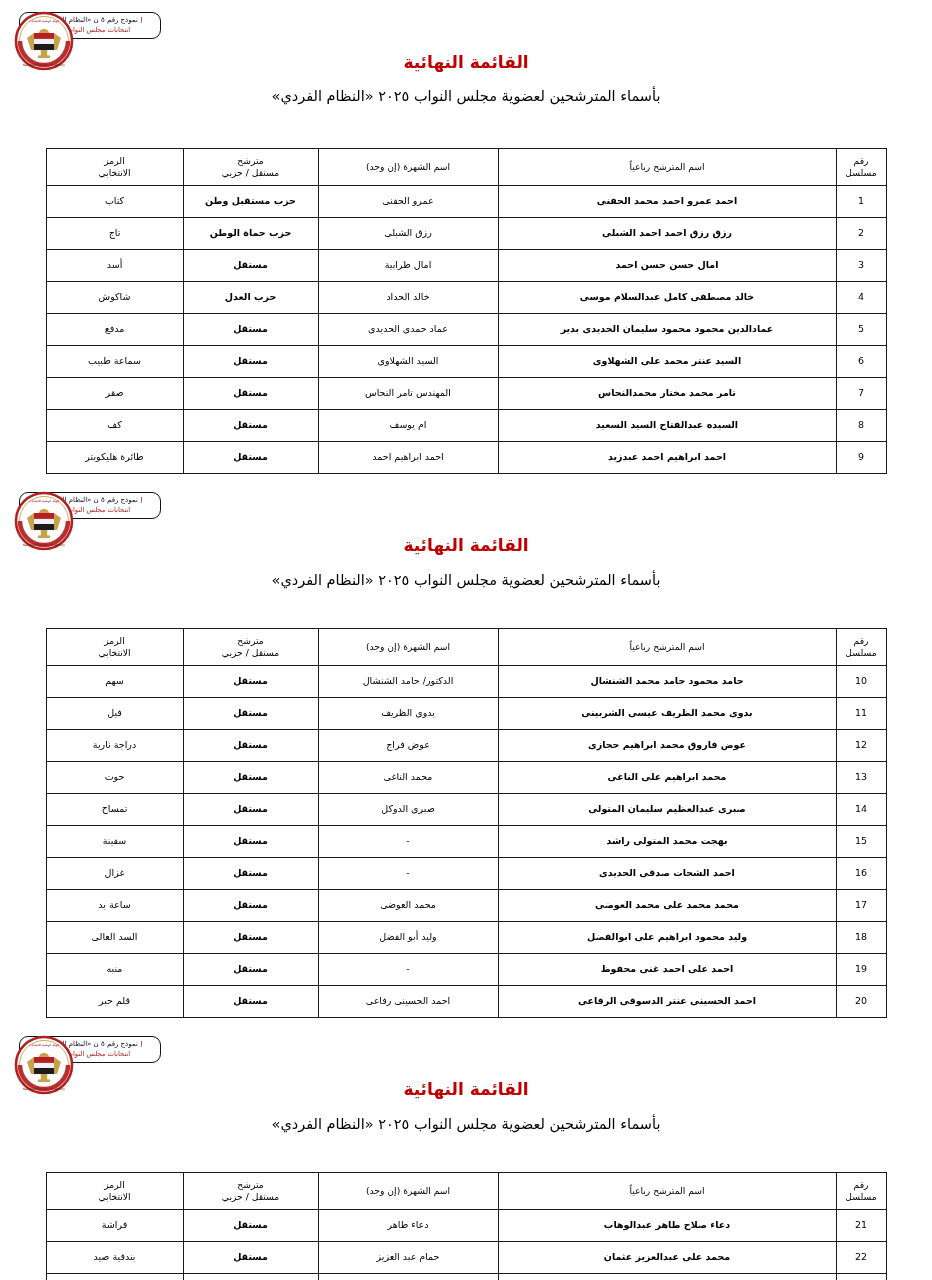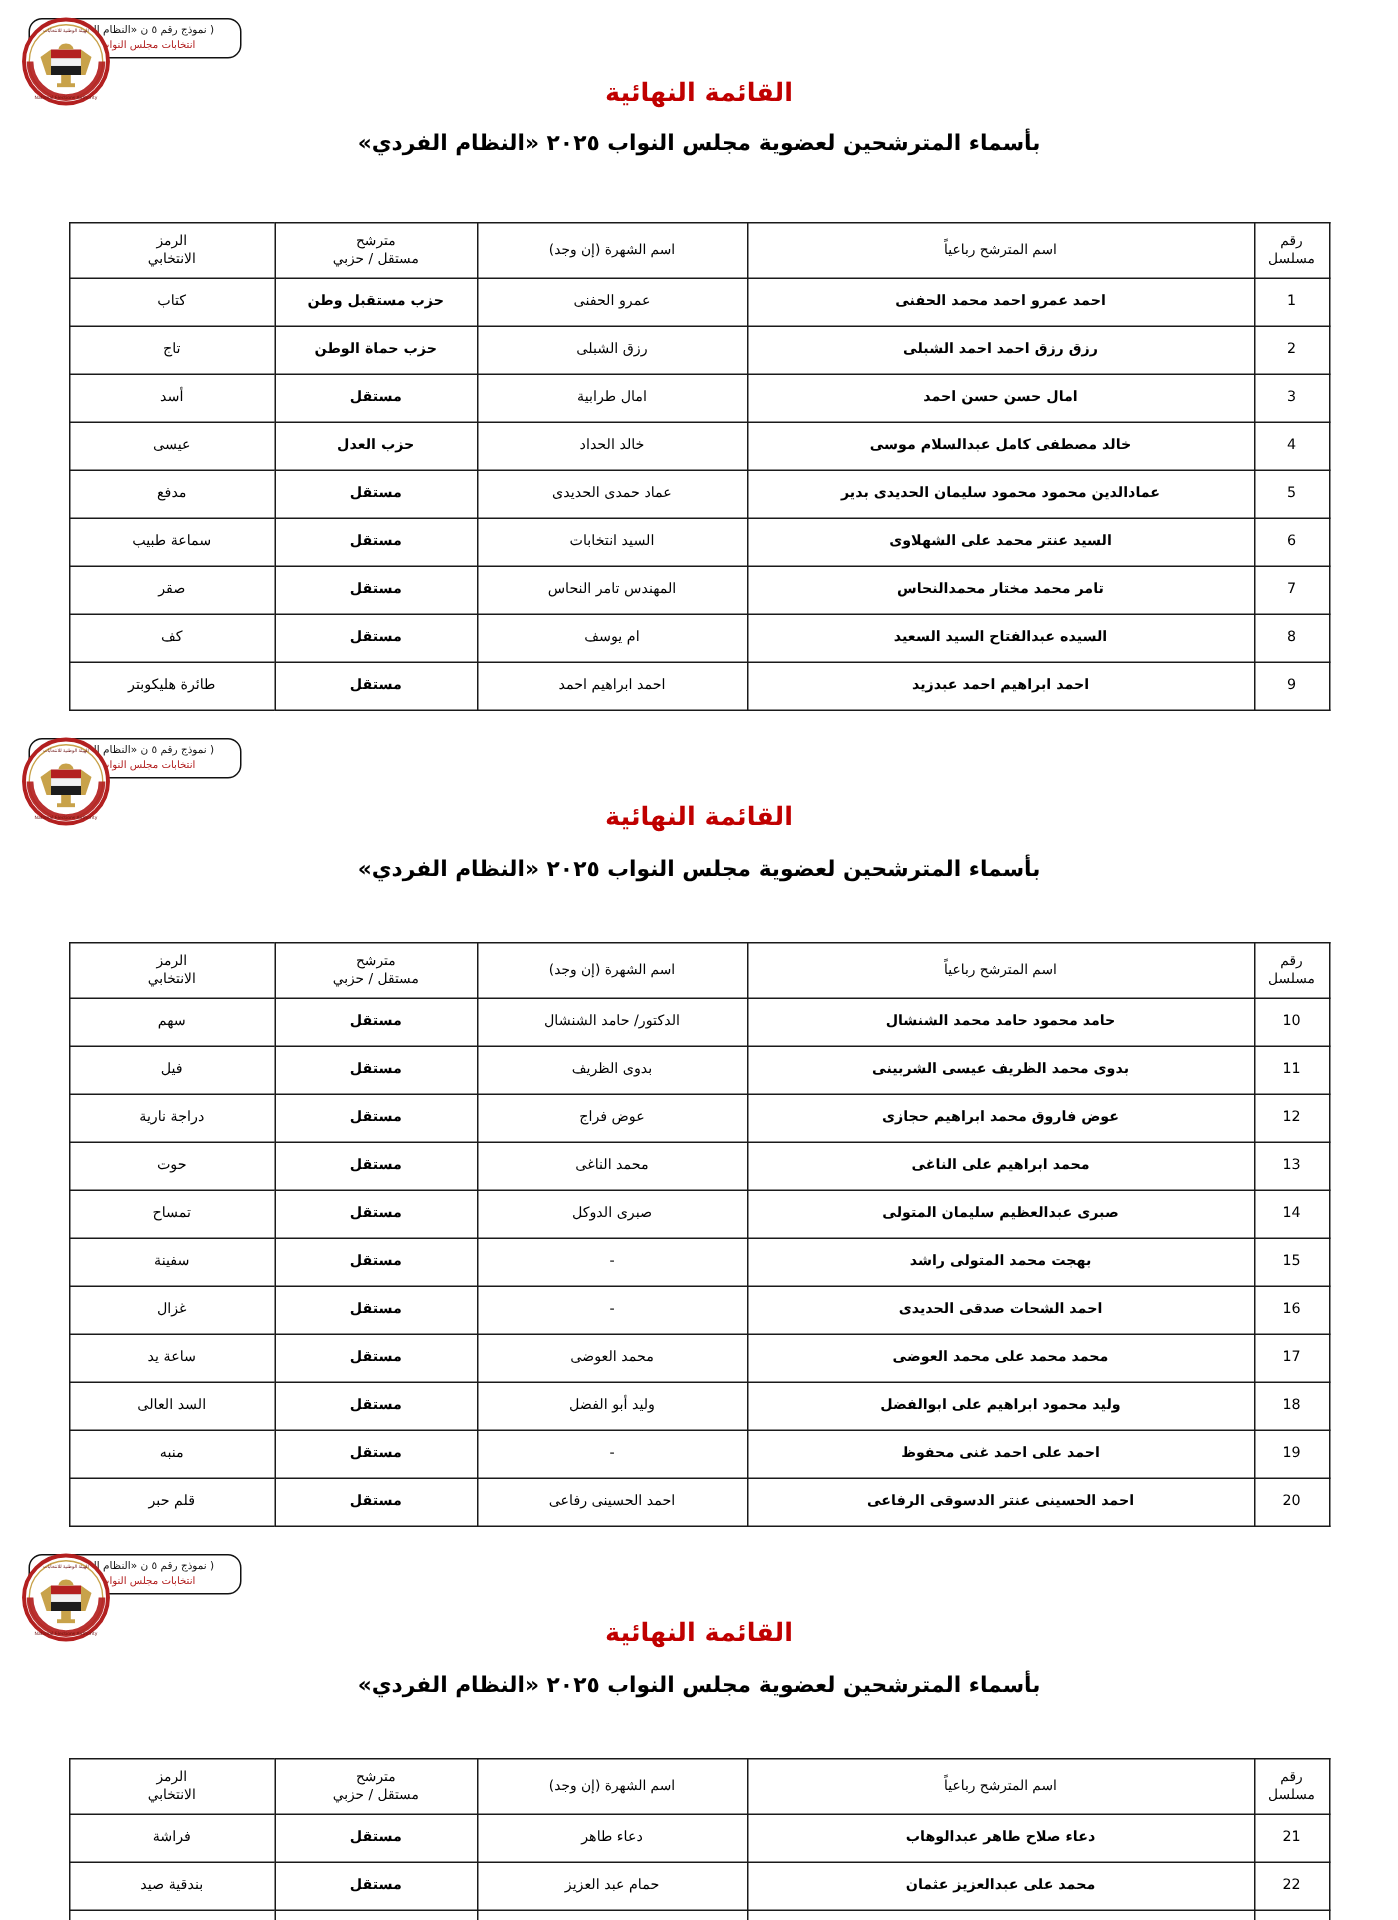--- a/index.html
+++ b/index.html
@@ -76,21 +76,21 @@
     font-weight: bold;
     letter-spacing: 0.2px;
   }
   .title-sub {
     position: absolute;
     top: 88px;
     left: 0;
     right: 0;
     text-align: center;
     font-size: 14.5px;
-    font-weight: bold;
+    font-weight: normal;
     color: #000;
   }
   .title-district {
     position: absolute;
     top: 119px;
     left: 0;
     right: 0;
     text-align: center;
     font-size: 11px;
     font-weight: normal;
@@ -230,33 +230,33 @@
               <td class="name-cell">امال حسن حسن احمد</td>
               <td class="fame-cell">امال طرابية</td>
               <td class="aff-cell">مستقل</td>
               <td class="sym-cell">أسد</td>
             </tr>
             <tr>
               <td class="serial-cell">4</td>
               <td class="name-cell">خالد مصطفى كامل عبدالسلام موسى</td>
               <td class="fame-cell">خالد الحداد</td>
               <td class="aff-cell">حزب العدل</td>
-              <td class="sym-cell">عيسى</td>
+              <td class="sym-cell">شاكوش</td>
             </tr>
             <tr>
               <td class="serial-cell">5</td>
               <td class="name-cell">عمادالدين محمود محمود سليمان الحديدى بدير</td>
               <td class="fame-cell">عماد حمدى الحديدى</td>
               <td class="aff-cell">مستقل</td>
               <td class="sym-cell">مدفع</td>
             </tr>
             <tr>
               <td class="serial-cell">6</td>
               <td class="name-cell">السيد عنتر محمد على الشهلاوى</td>
-              <td class="fame-cell">السيد انتخابات</td>
+              <td class="fame-cell">السيد الشهلاوى</td>
               <td class="aff-cell">مستقل</td>
               <td class="sym-cell">سماعة طبيب</td>
             </tr>
             <tr>
               <td class="serial-cell">7</td>
               <td class="name-cell">تامر محمد مختار محمدالنحاس</td>
               <td class="fame-cell">المهندس تامر النحاس</td>
               <td class="aff-cell">مستقل</td>
               <td class="sym-cell">صقر</td>
             </tr>

